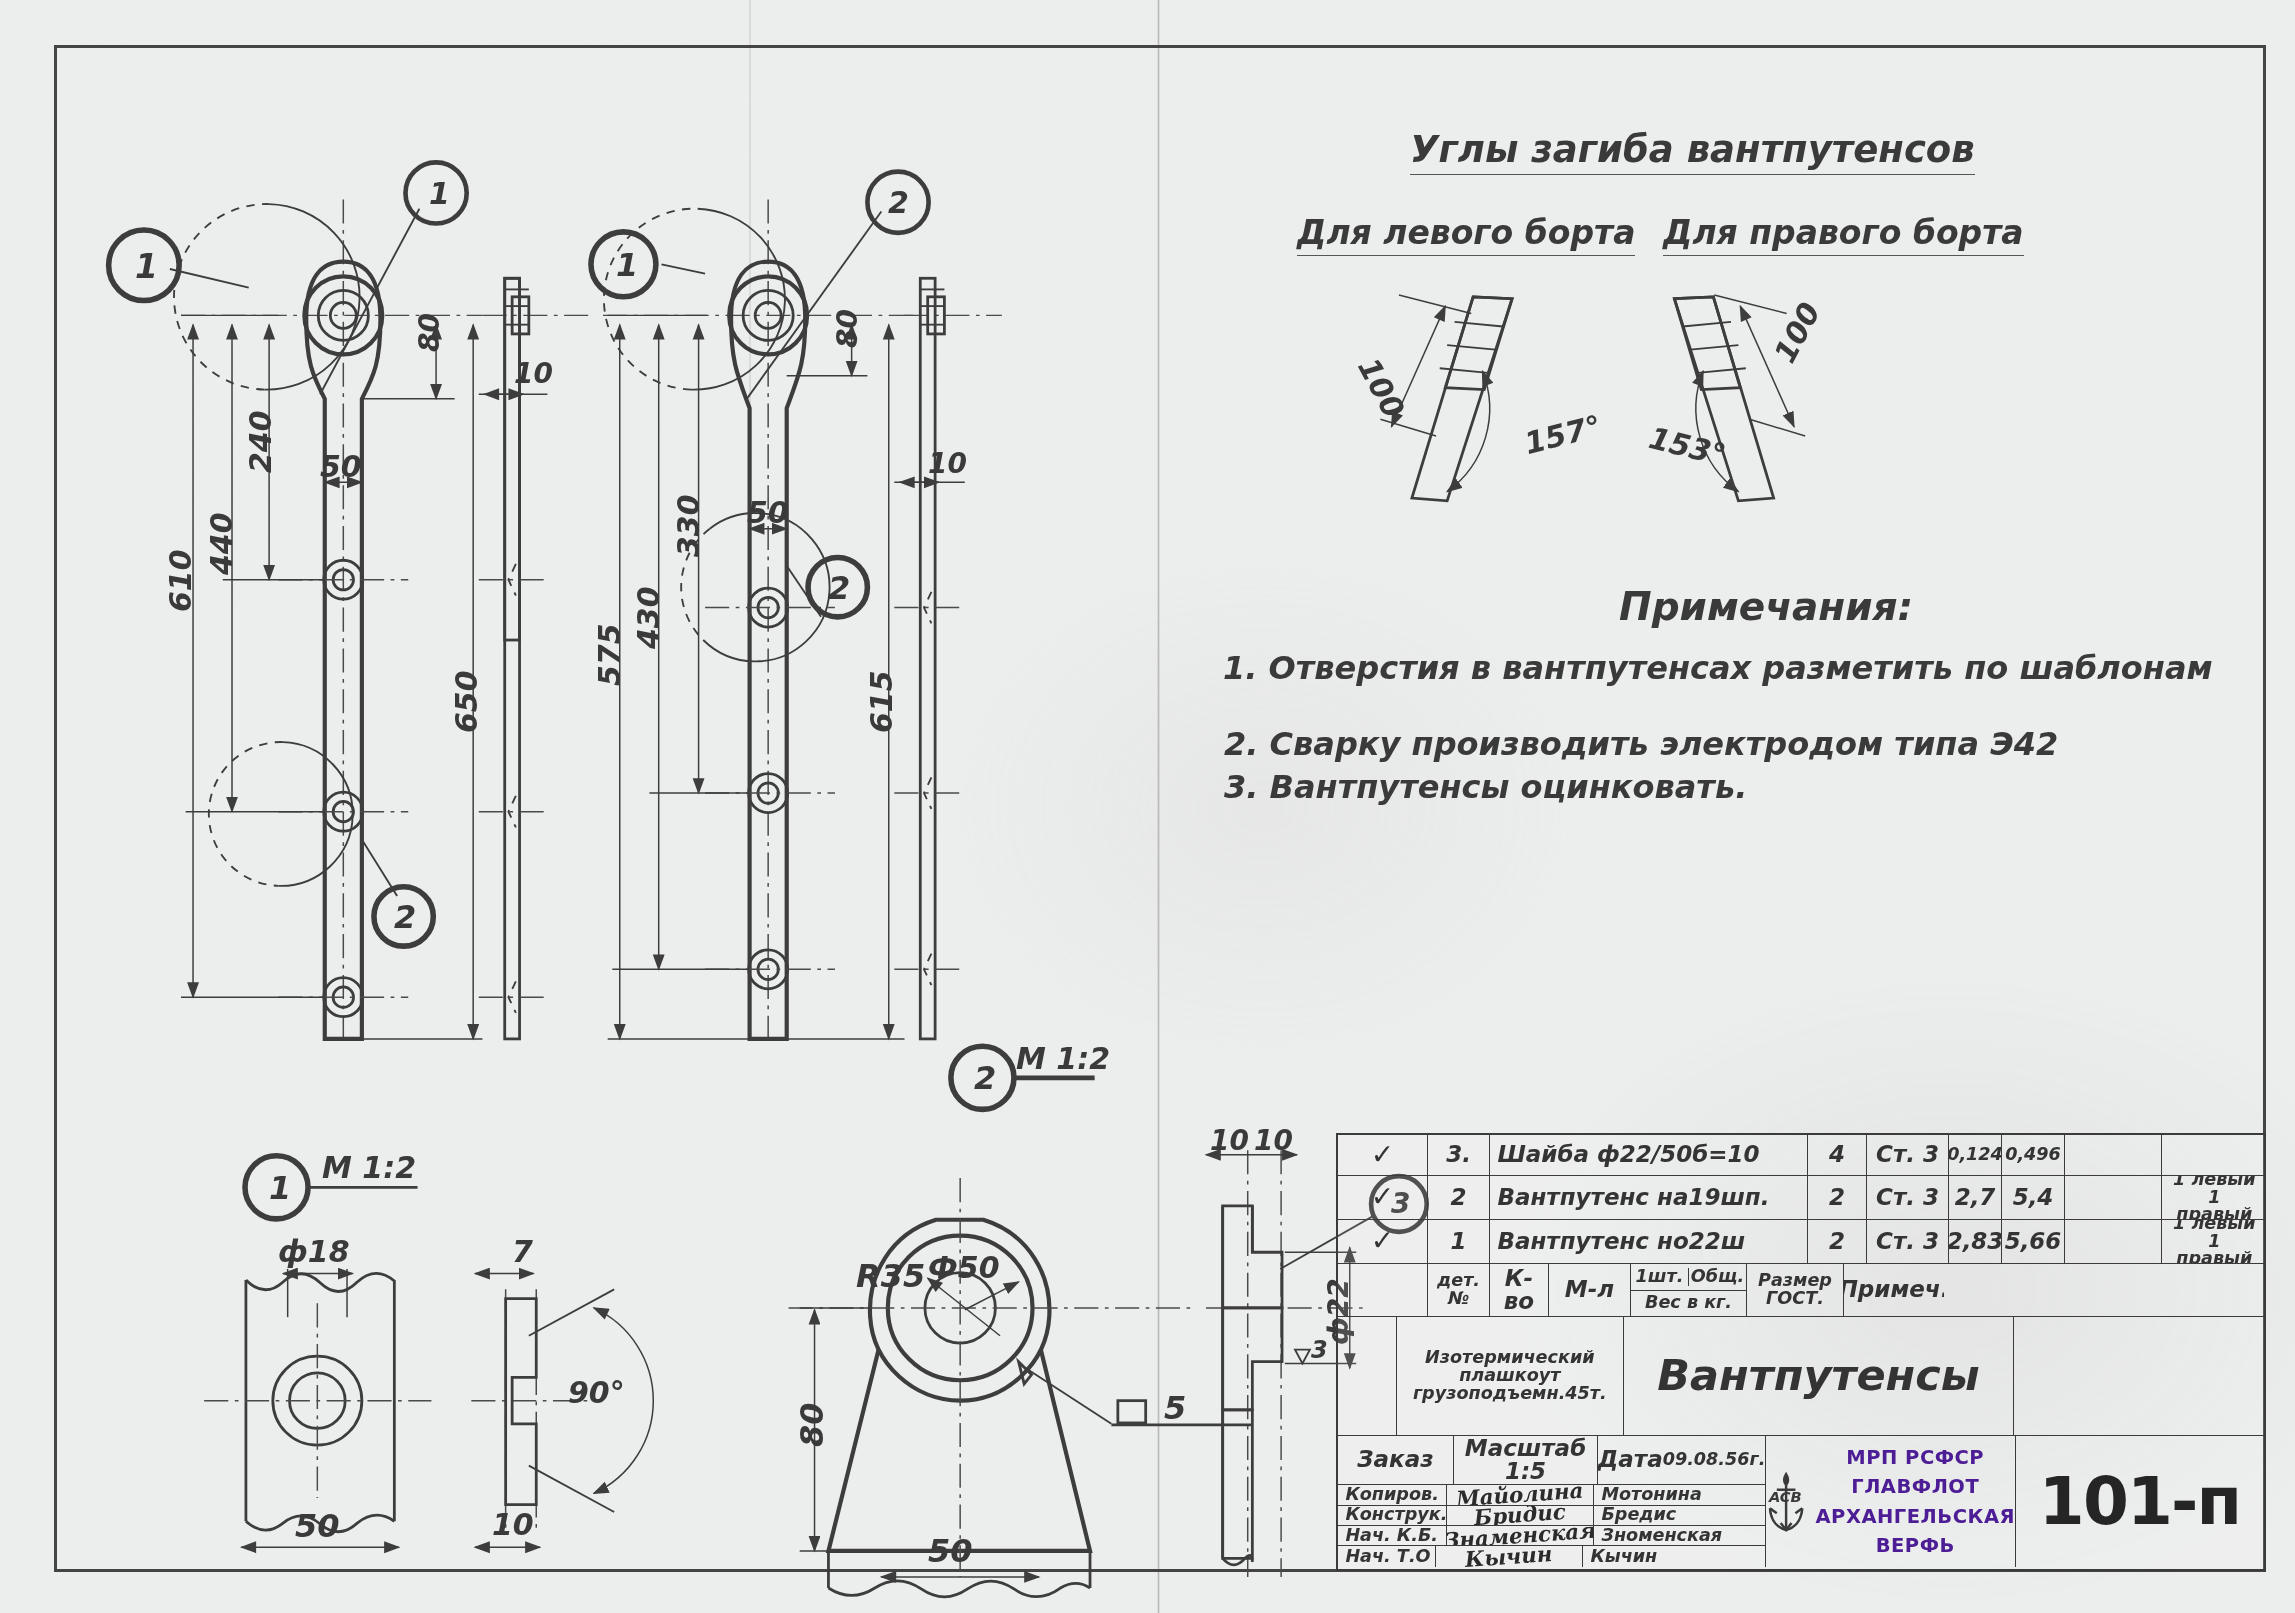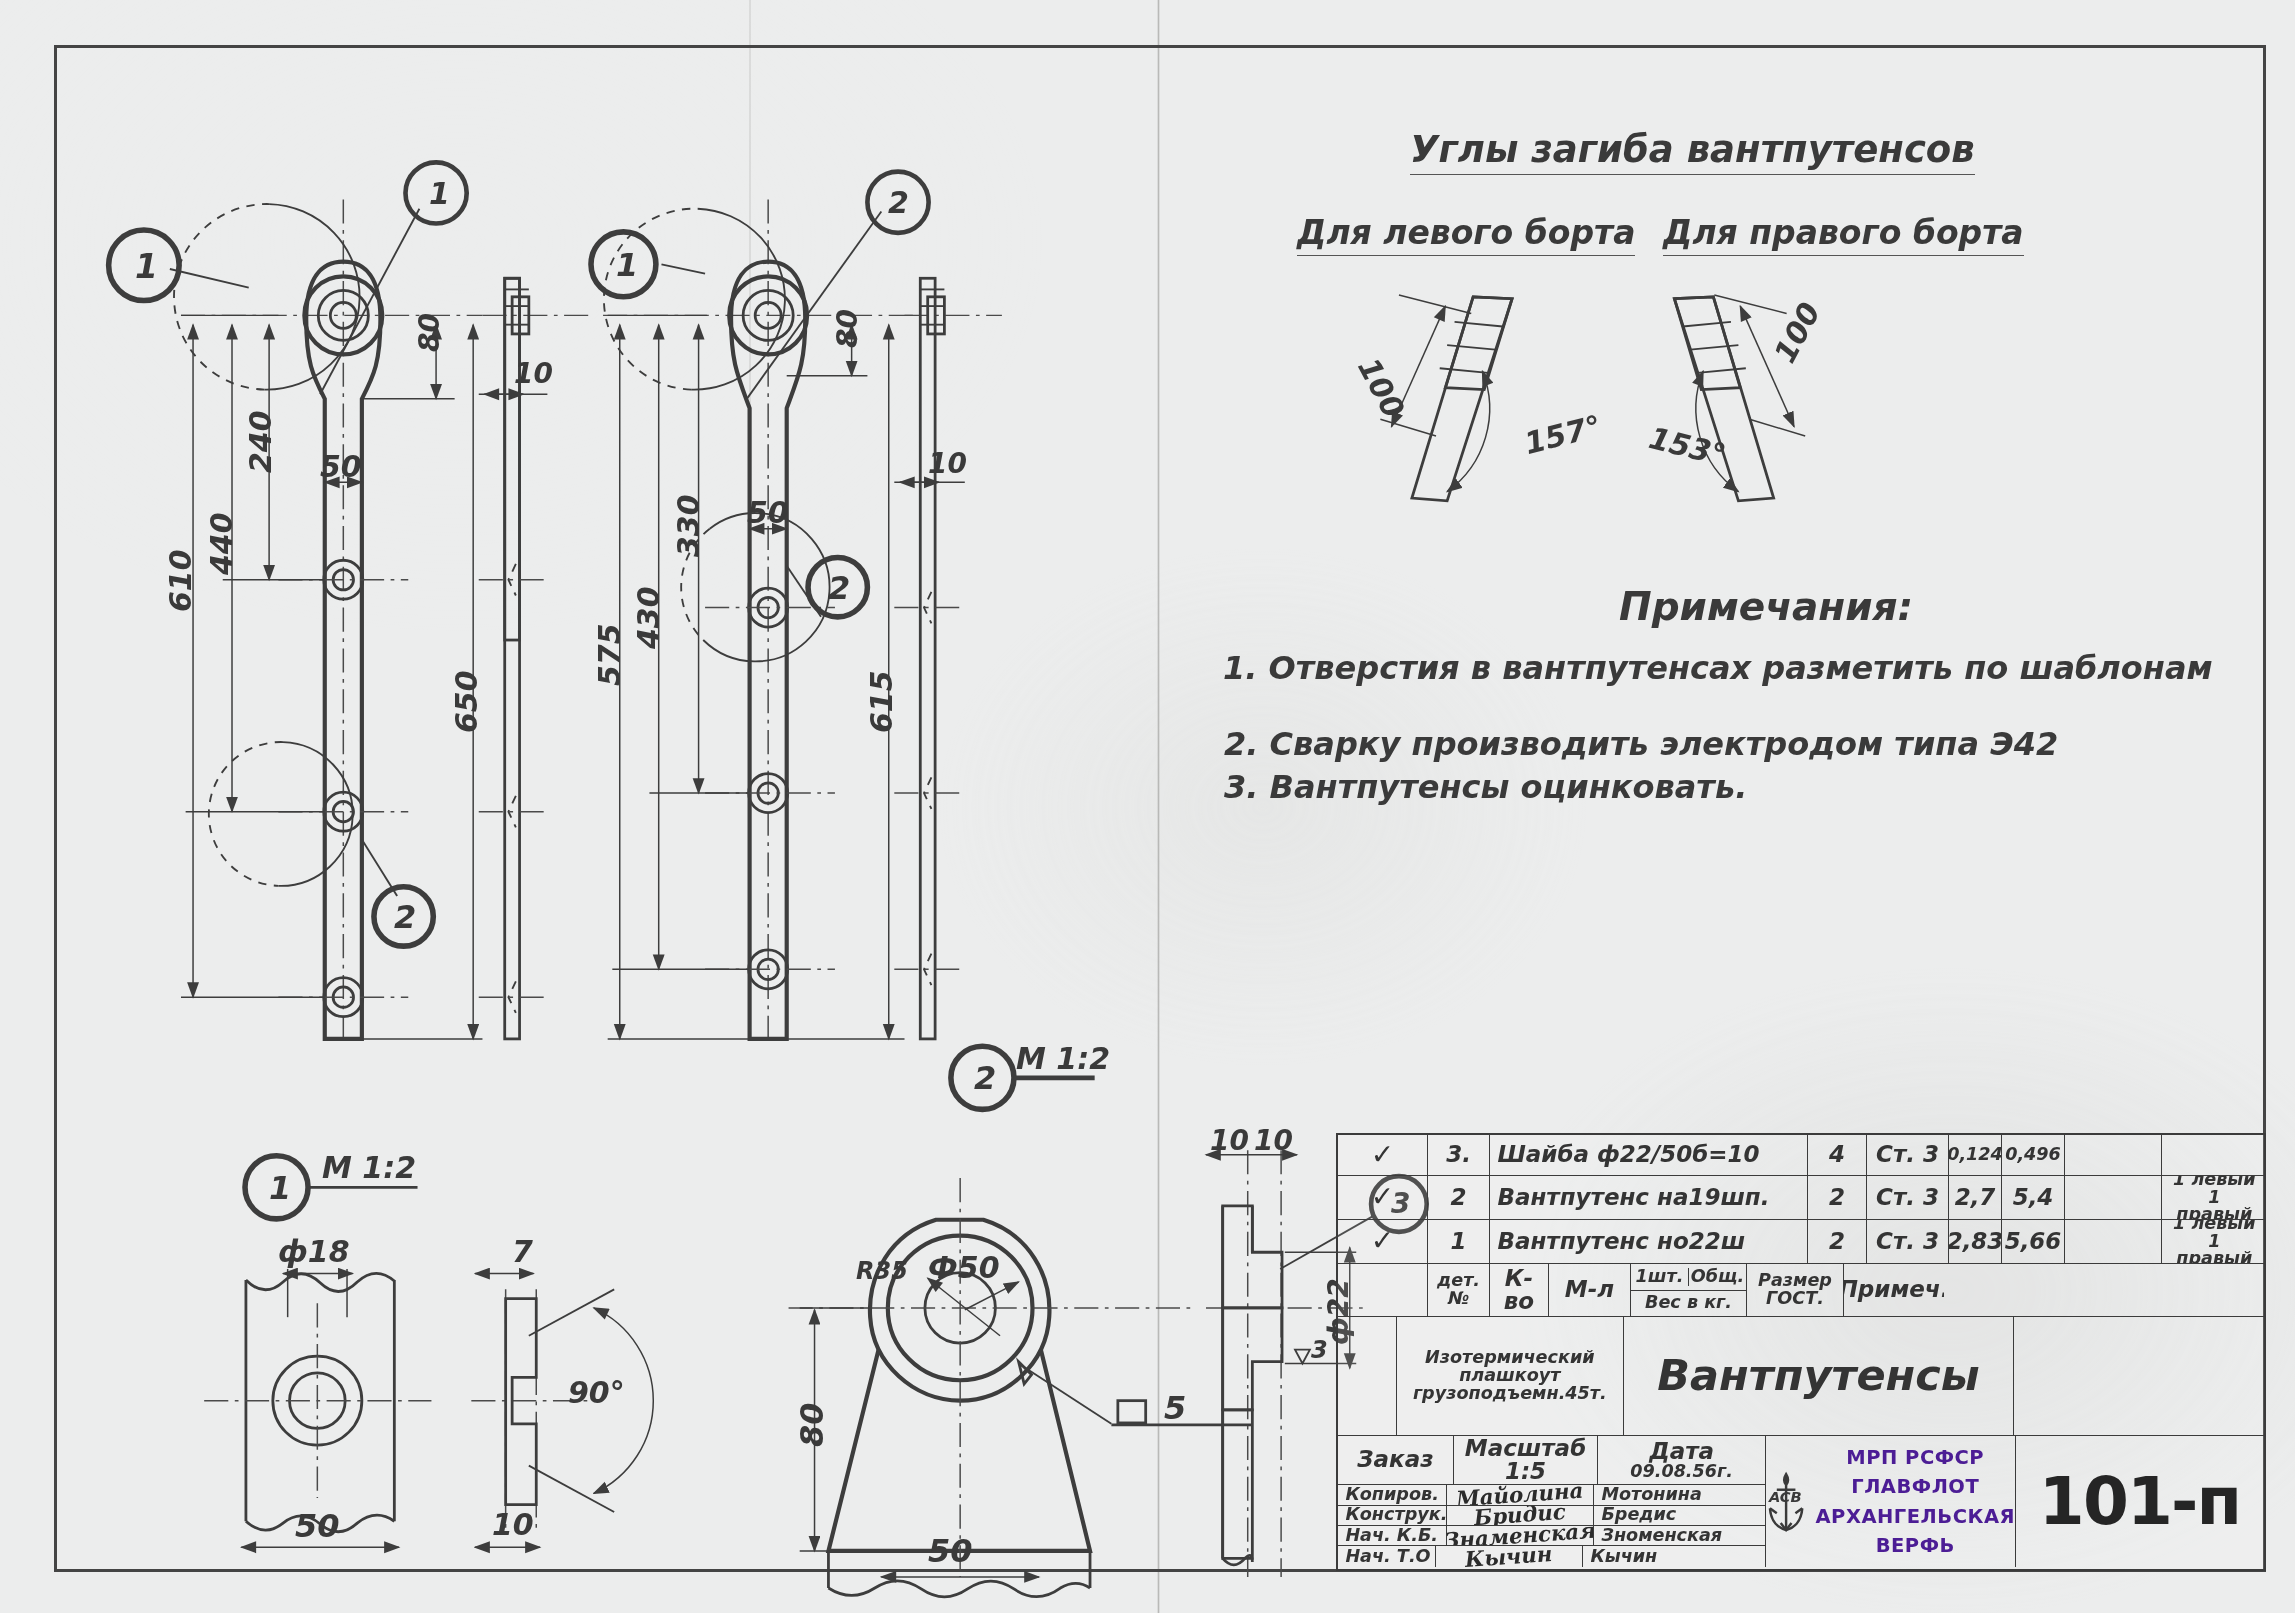--- a/index.html
+++ b/index.html
@@ -383,21 +383,21 @@
   <div class="ttl" style="left:747px;top:495px;font-size:30px;">50</div>
   <div class="ttl" style="left:864px;top:733px;font-size:30px;transform:rotate(-90deg);transform-origin:left top;">615</div>
   <div class="ttl" style="left:928px;top:447px;font-size:28px;">10</div>
 
   <div class="ttl" style="left:278px;top:1234px;font-size:30px;">ф18</div>
   <div class="ttl" style="left:295px;top:1507px;font-size:32px;">50</div>
   <div class="ttl" style="left:512px;top:1234px;font-size:30px;">7</div>
   <div class="ttl" style="left:492px;top:1507px;font-size:30px;">10</div>
   <div class="ttl" style="left:568px;top:1375px;font-size:30px;">90°</div>
 
-  <div class="ttl" style="left:856px;top:1257px;font-size:24px;">R35</div>
+  <div class="ttl" style="left:856px;top:1257px;font-size:32px;">R35</div>
   <div class="ttl" style="left:928px;top:1250px;font-size:30px;">Ф50</div>
   <div class="ttl" style="left:793px;top:1447px;font-size:32px;transform:rotate(-90deg);transform-origin:left top;">80</div>
   <div class="ttl" style="left:928px;top:1532px;font-size:32px;">50</div>
   <div class="ttl" style="left:1210px;top:1124px;font-size:28px;">10</div>
   <div class="ttl" style="left:1254px;top:1124px;font-size:28px;">10</div>
   <div class="ttl" style="left:1322px;top:1345px;font-size:28px;transform:rotate(-90deg);transform-origin:left top;">ф22</div>
   <div class="ttl" style="left:1311px;top:1336px;font-size:24px;">3</div>
   <div class="ttl" style="left:1164px;top:1389px;font-size:32px;">5</div>
 
   <div class="ttl u" style="left:1410px;top:128px;font-size:37px;">Углы загиба вантпутенсов</div>
@@ -492,21 +492,21 @@
 
     <div class="row" style="height:131px;">
 
       <div class="c" style="width:428px;padding:0;border-right:1.9px solid #3b3b3b;flex-direction:column;">
         <div class="row bbot" style="height:49px;width:100%;">
           <div class="c md" style="width:118px;">Заказ</div>
           <div class="c" style="width:147px;flex-direction:column;">
             <span class="md">Масштаб</span>
             <span class="md">1:5</span>
           </div>
-          <div class="c" style="width:170px;border-right:none;flex-direction:column;text-align:center;">
+          <div class="c" style="width:170px;border-right:none;text-align:center;">
             <span class="md">Дата</span>
             <span class="sm">09.08.56г.</span>
           </div>
         </div>
 
         <div class="row bbot" style="height:20.4px;width:100%;">
           <div class="c sm lcell" style="width:109px;">Копиров.</div>
           <div class="c" style="width:147px;">
               <span class="sig">Майолина</span>
             </div>

